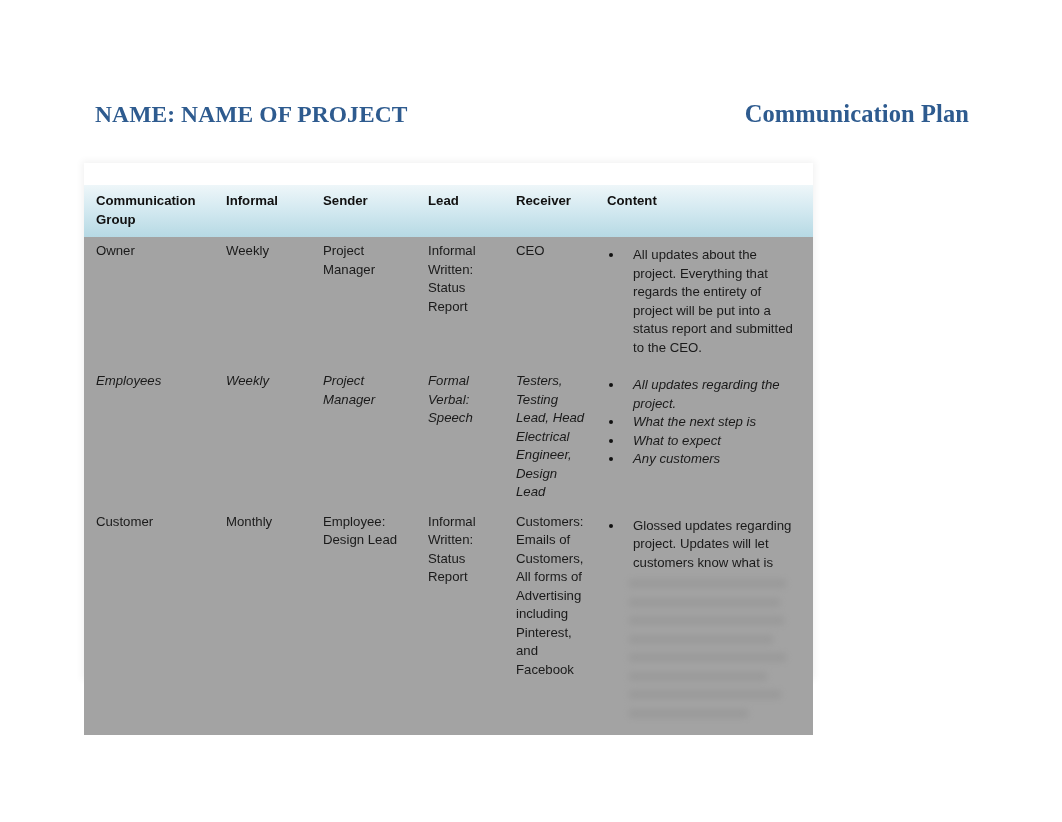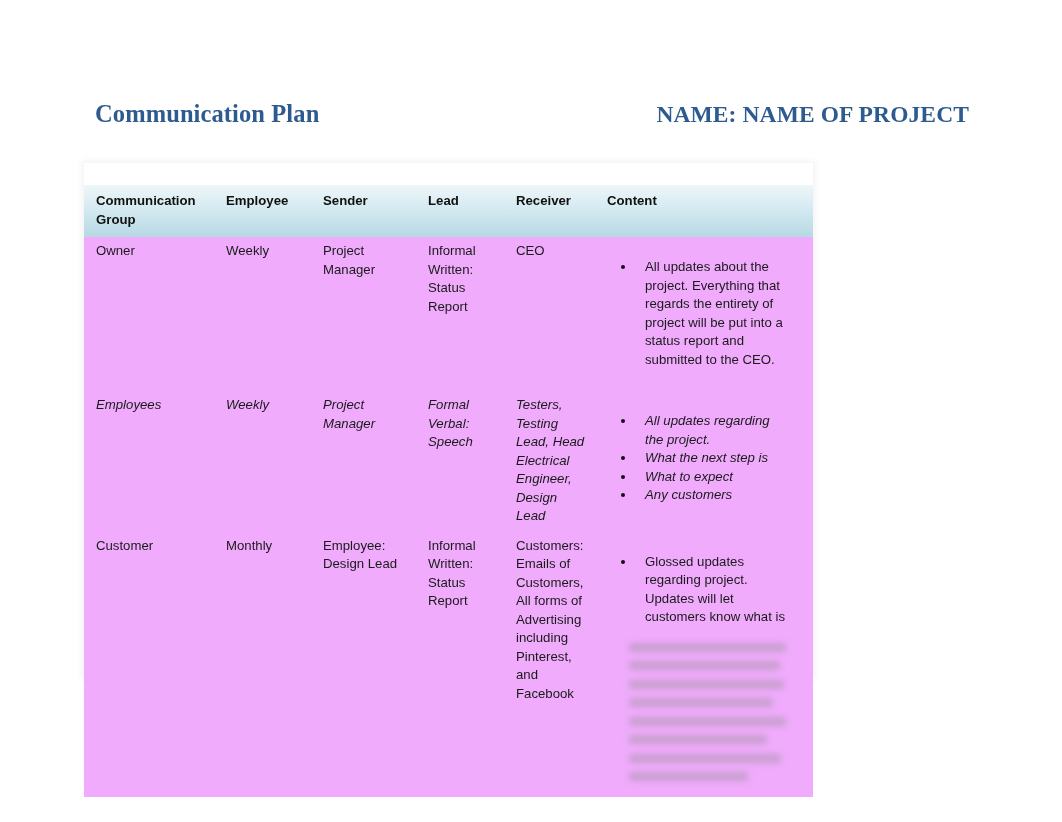--- a/index.html
+++ b/index.html
@@ -106,32 +106,32 @@
   }
   .tbl thead tr.hdr th:first-child { padding-left: 12px; }
 
   
   .tbl tbody td {
     vertical-align: top;
     padding: 5px 10px 6px 11px;
     line-height: 18.5px;
     font-size: 13.2px;
     color: #1a1a1a;
-    background: #f0abfc;
+    background: #a3a3a3;
     border: 0;
   }
   .tbl tbody td:first-child { padding-left: 12px; }
 
   .row1 td { height: 110px; }
   .row2 td { height: 108px; font-style: italic; }
   .row3 td { height: 216px; }
 
   
   ul.bul {
-    margin: 16px;
+    margin: 4px;
     padding: 0;
     list-style: none;
   }
   ul.bul li {
     position: relative;
     padding-left: 24px;
     margin: 0 0 0 0;
     line-height: 18.5px;
   }
   ul.bul li::before {
@@ -171,22 +171,22 @@
   .redacted .ln.w6 { width: 88%; }
   .redacted .ln.w7 { width: 97%; }
   .redacted .ln.w8 { width: 76%; }
 </style>
 </head>
 <body>
 
 <div class="page">
 
   <div class="title-row">
+    <div class="doc-title left">NAME: NAME OF PROJECT</div>
     <div class="doc-title right">Communication Plan</div>
-    <div class="doc-title left">NAME: NAME OF PROJECT</div>
   </div>
 
   <div class="table-wrap">
 
     <div class="col-rule" style="left:131px;"></div>
     <div class="col-rule" style="left:228px;"></div>
     <div class="col-rule" style="left:333px;"></div>
     <div class="col-rule" style="left:421px;"></div>
     <div class="col-rule" style="left:512px;"></div>
 
@@ -199,21 +199,21 @@
           <col class="c5">
           <col class="c6">
       </colgroup>
 
       <thead>
         <tr class="hdr-spacer">
           <td colspan="6"></td>
         </tr>
         <tr class="hdr">
           <th>Communication Group</th>
-          <th>Employee</th>
+          <th>Informal</th>
           <th>Sender</th>
           <th>Lead</th>
           <th>Receiver</th>
           <th>Content</th>
         </tr>
       </thead>
 
       <tbody>
 
         <tr class="row1">

